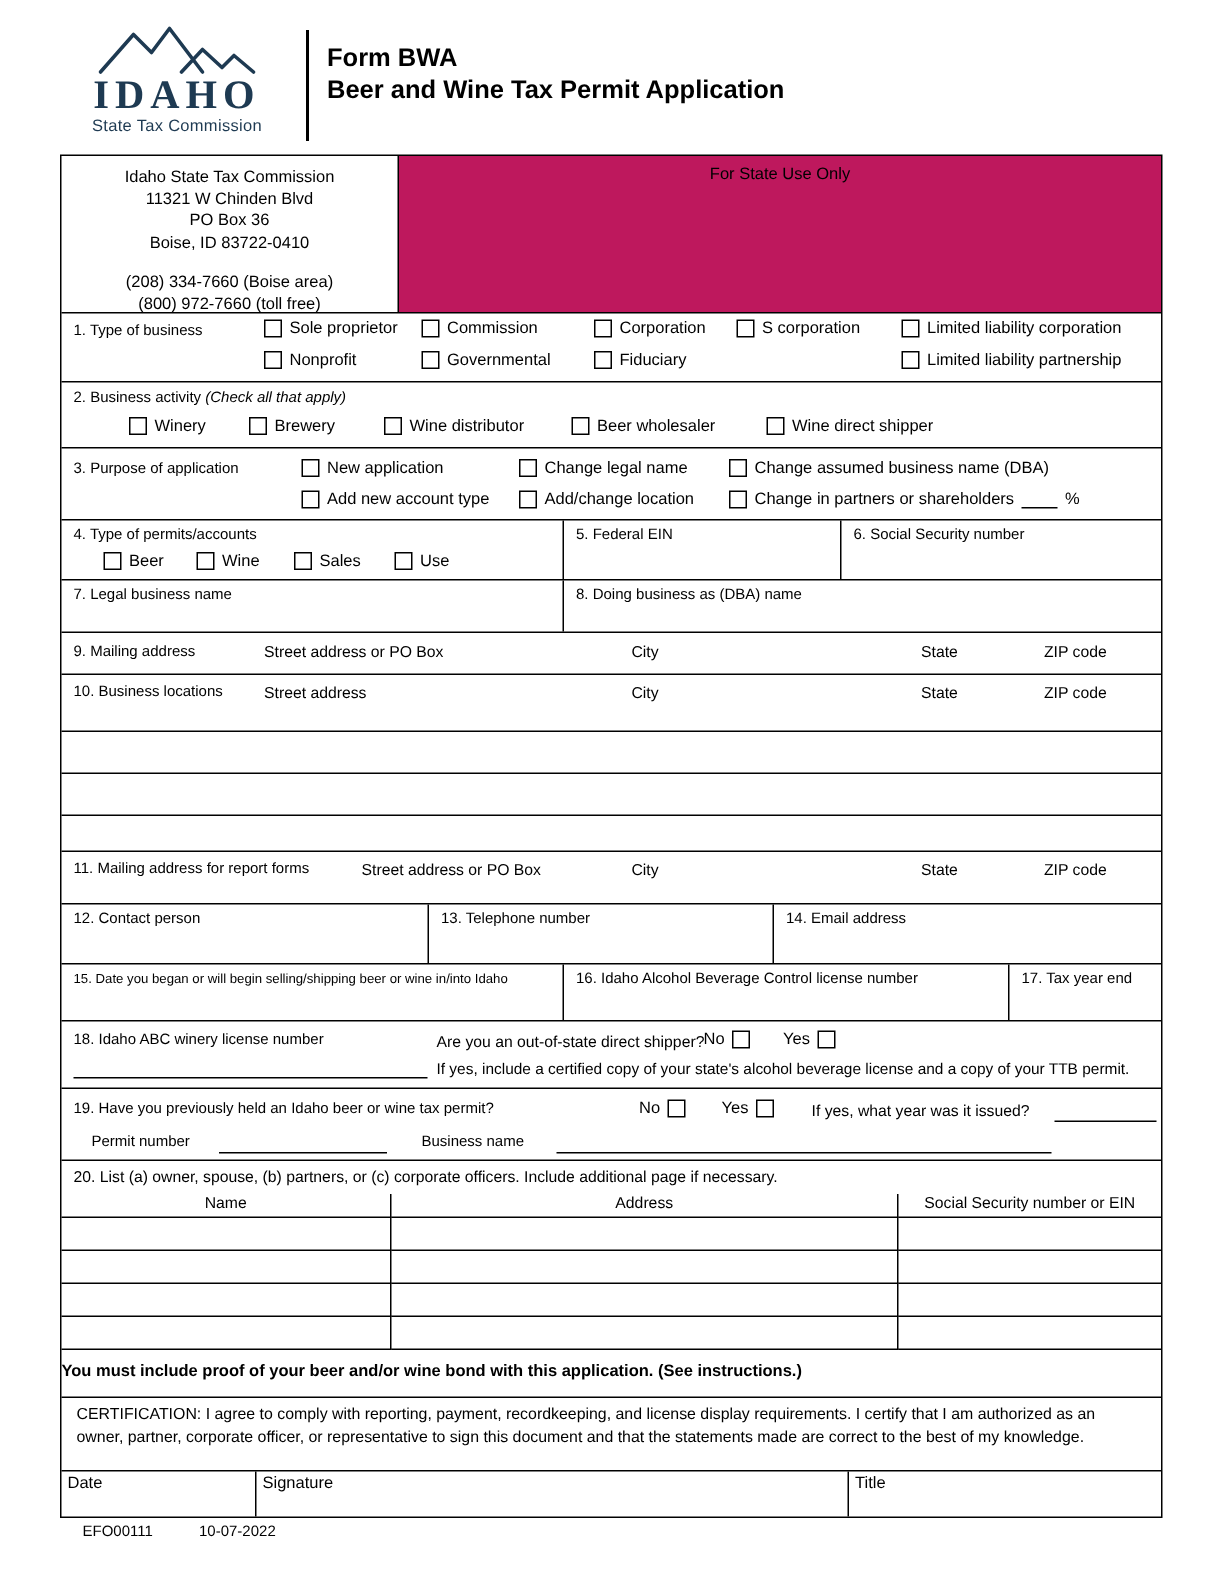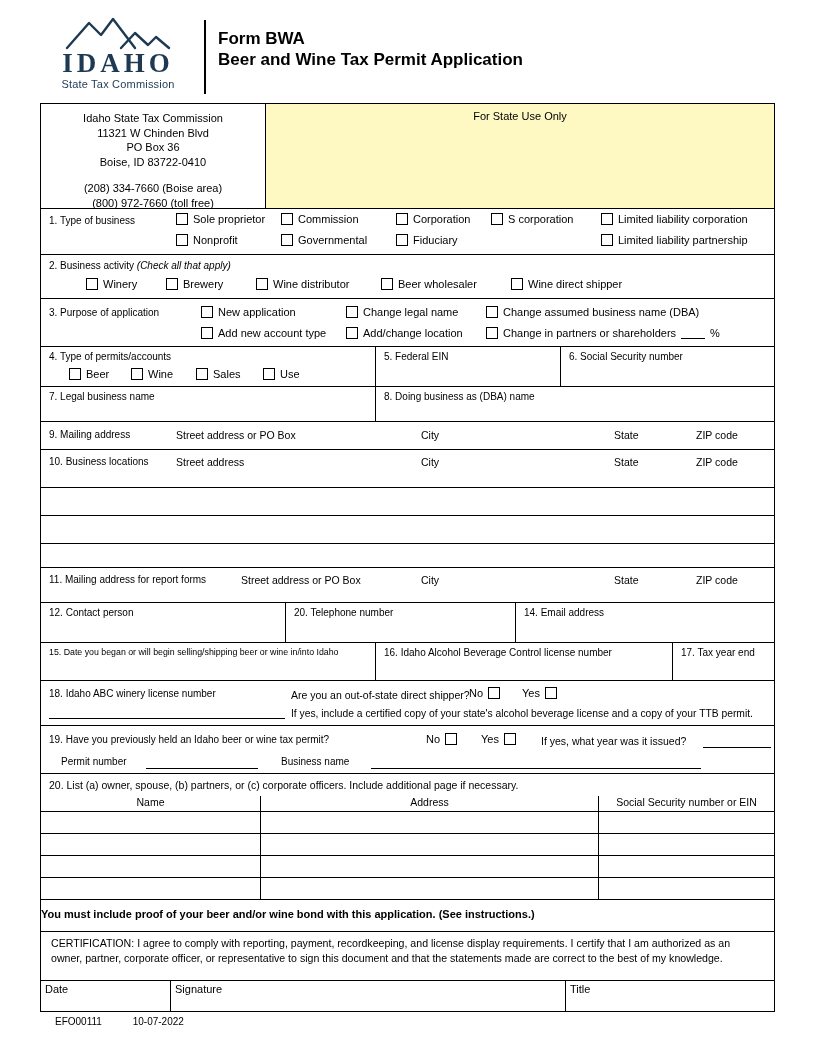--- a/index.html
+++ b/index.html
@@ -20,21 +20,21 @@
   
   .main{position:absolute;left:40px;top:103px;width:735px;border:1px solid #000}
   .row{position:relative;border-top:1px solid #000}
   .row:first-child{border-top:none}
   .cells{display:flex;align-items:stretch}
   .cell{position:relative;border-right:1px solid #000}
   .cell:last-child{border-right:none}
   .cell .clabel{position:absolute;left:8px;top:4px;white-space:nowrap}
   .r-top{height:104px;display:flex}
   .agency{width:225px;border-right:1px solid #000;text-align:center;padding-top:7px;line-height:14.5px}
-  .stateuse{flex:1;background:#fef9c3;text-align:center;padding-top:6px}
+  .stateuse{flex:1;background:#be185d;text-align:center;padding-top:6px}
   .r-s1{height:46px}
   .r-s2{height:44px}
   .r-s3{height:48px}
   .r-s456{height:40px}
   .r-s78{height:35px}
   .r-s9{height:28px}
   .r-s10{height:118px}
   .r-s11{height:35px}
   .r-s121314{height:40px}
   .r-s151617{height:38px}
@@ -251,21 +251,21 @@
     <span class="abs sm" style="left:380px;top:6px">City</span>
     <span class="abs sm" style="left:573px;top:6px">State</span>
     <span class="abs sm" style="left:655px;top:6px">ZIP code</span>
   </div>
 
   <div class="row r-s121314 cells">
     <div class="cell" style="width:245px">
       <span class="clabel lbl">12. Contact person</span>
     </div>
     <div class="cell" style="width:230px">
-      <span class="clabel lbl">20. Telephone number</span>
+      <span class="clabel lbl">13. Telephone number</span>
     </div>
     <div class="cell" style="flex:1">
       <span class="clabel lbl">14. Email address</span>
     </div>
   </div>
 
   <div class="row r-s151617 cells">
     <div class="cell" style="width:335px">
       <span class="clabel" style="font-size:8.8px">15. Date you began or will begin selling/shipping beer or wine in/into Idaho</span>
     </div>

